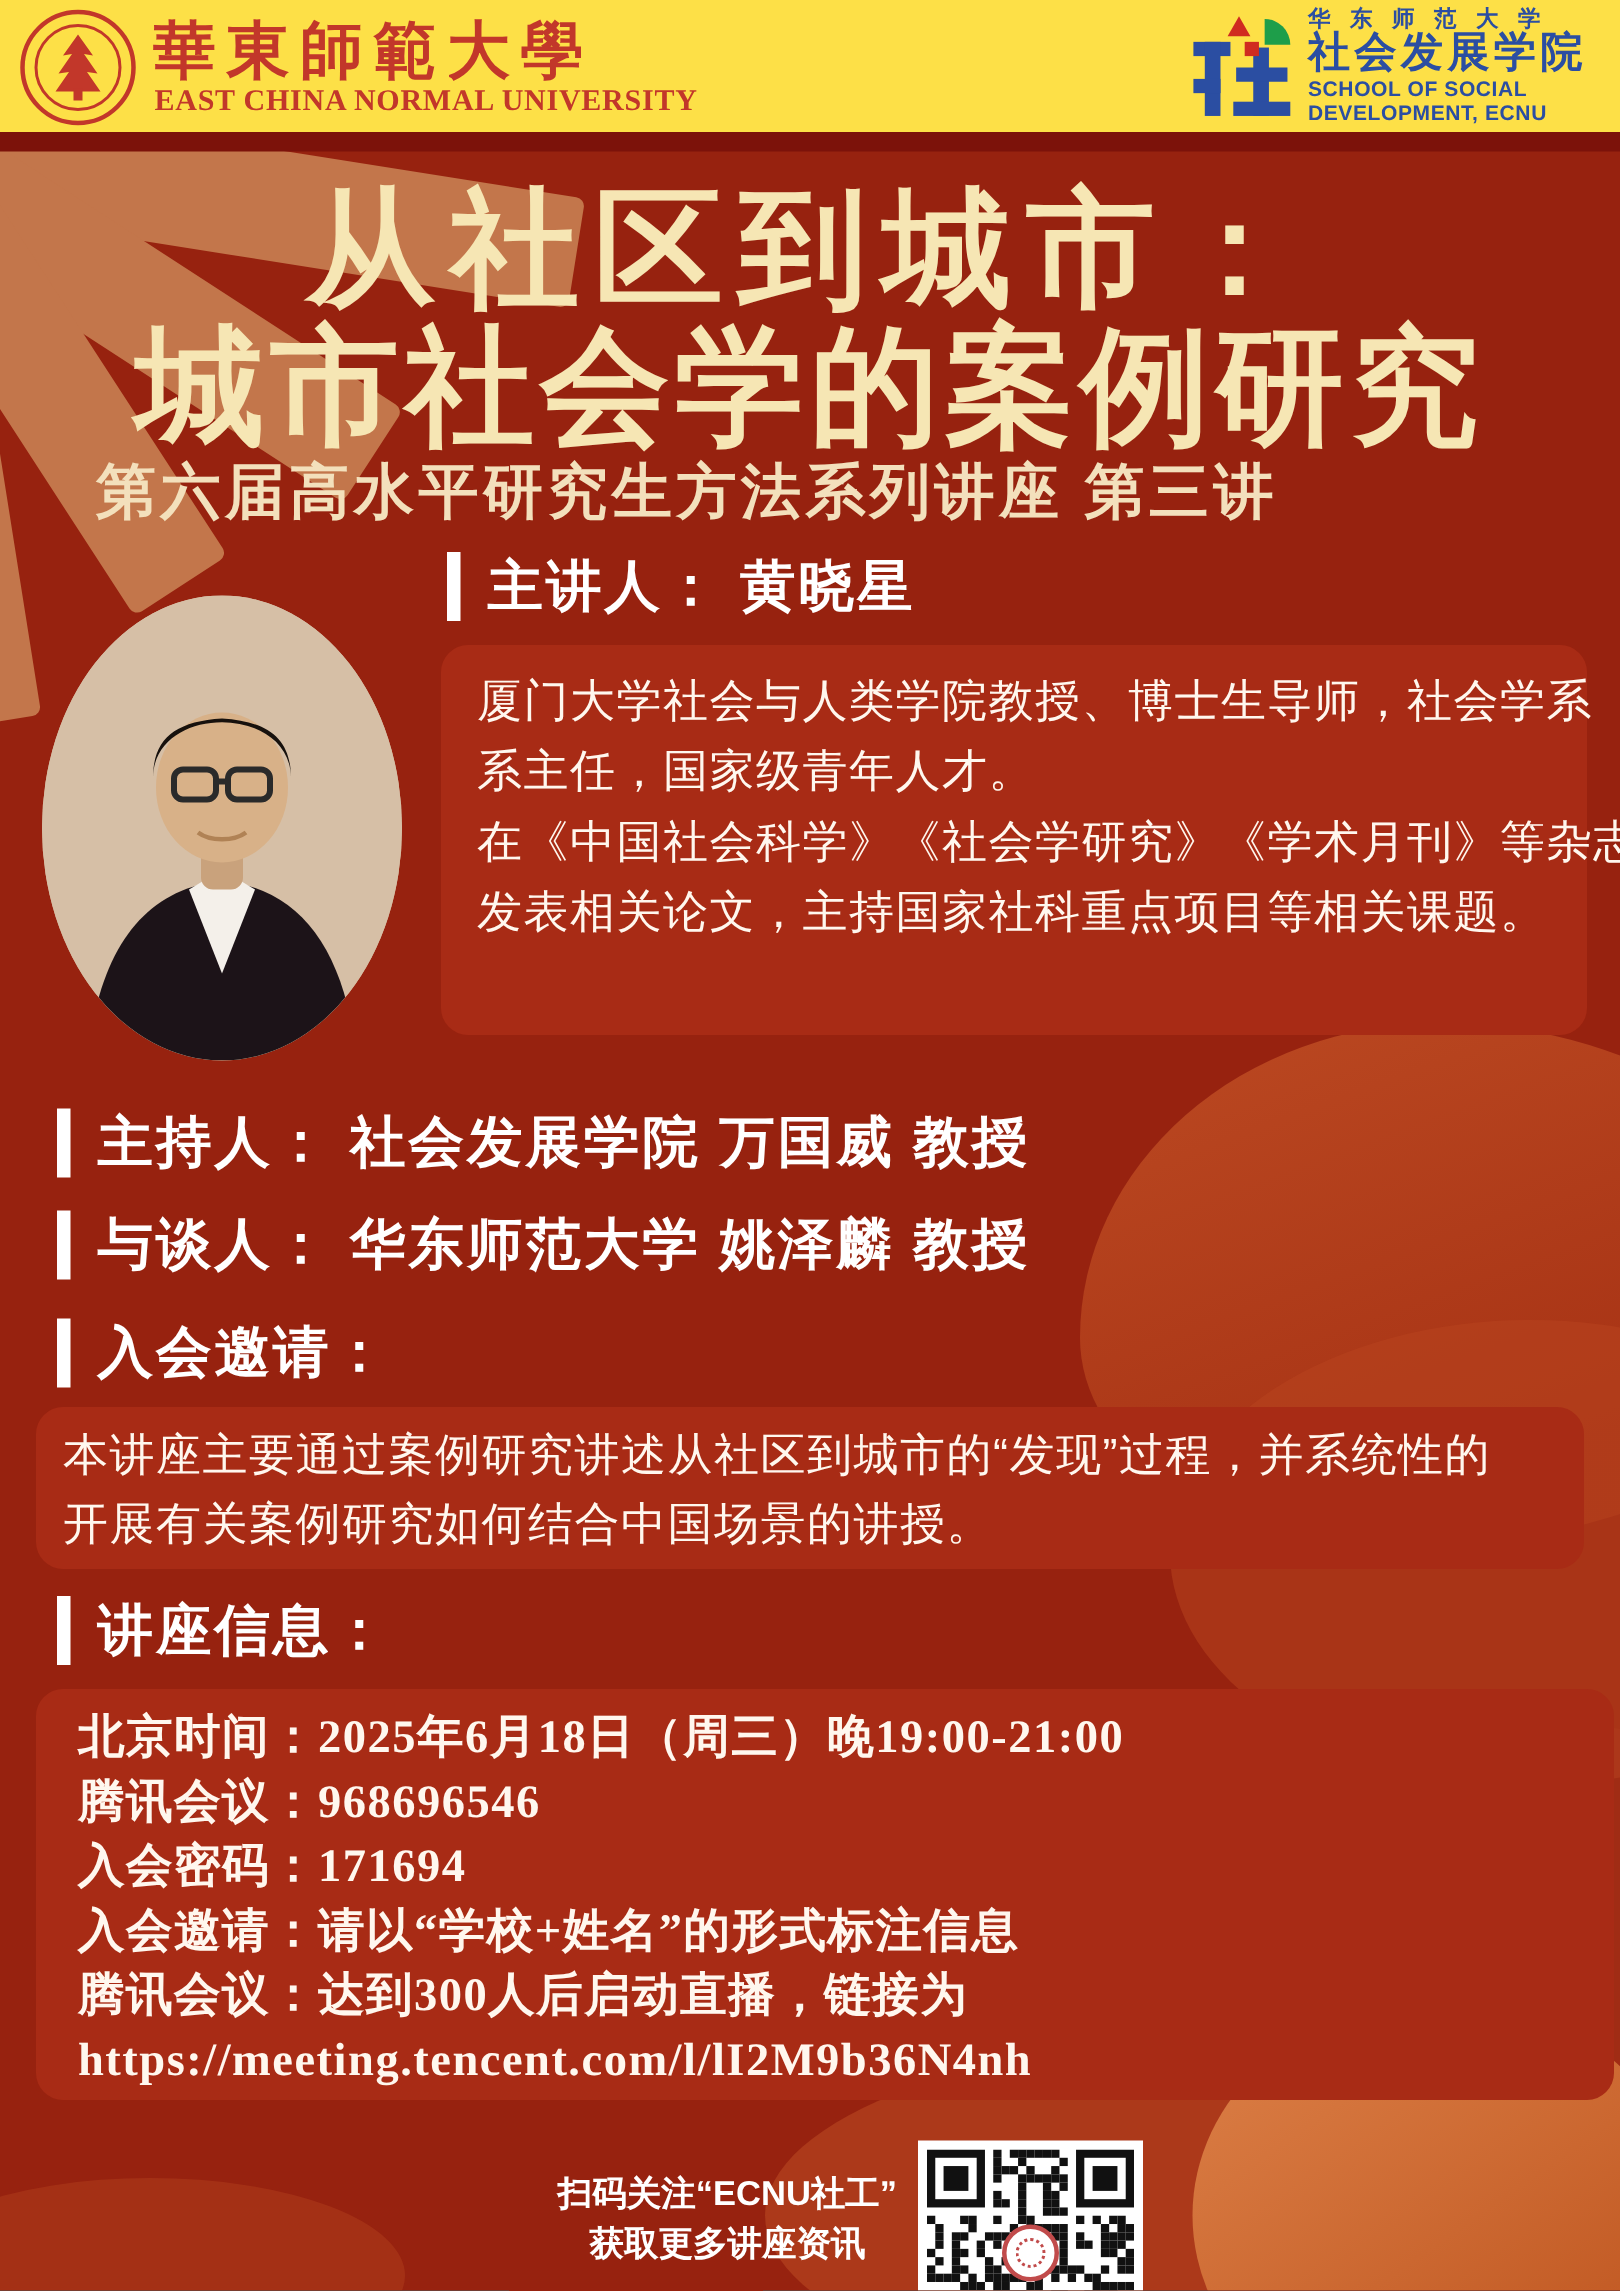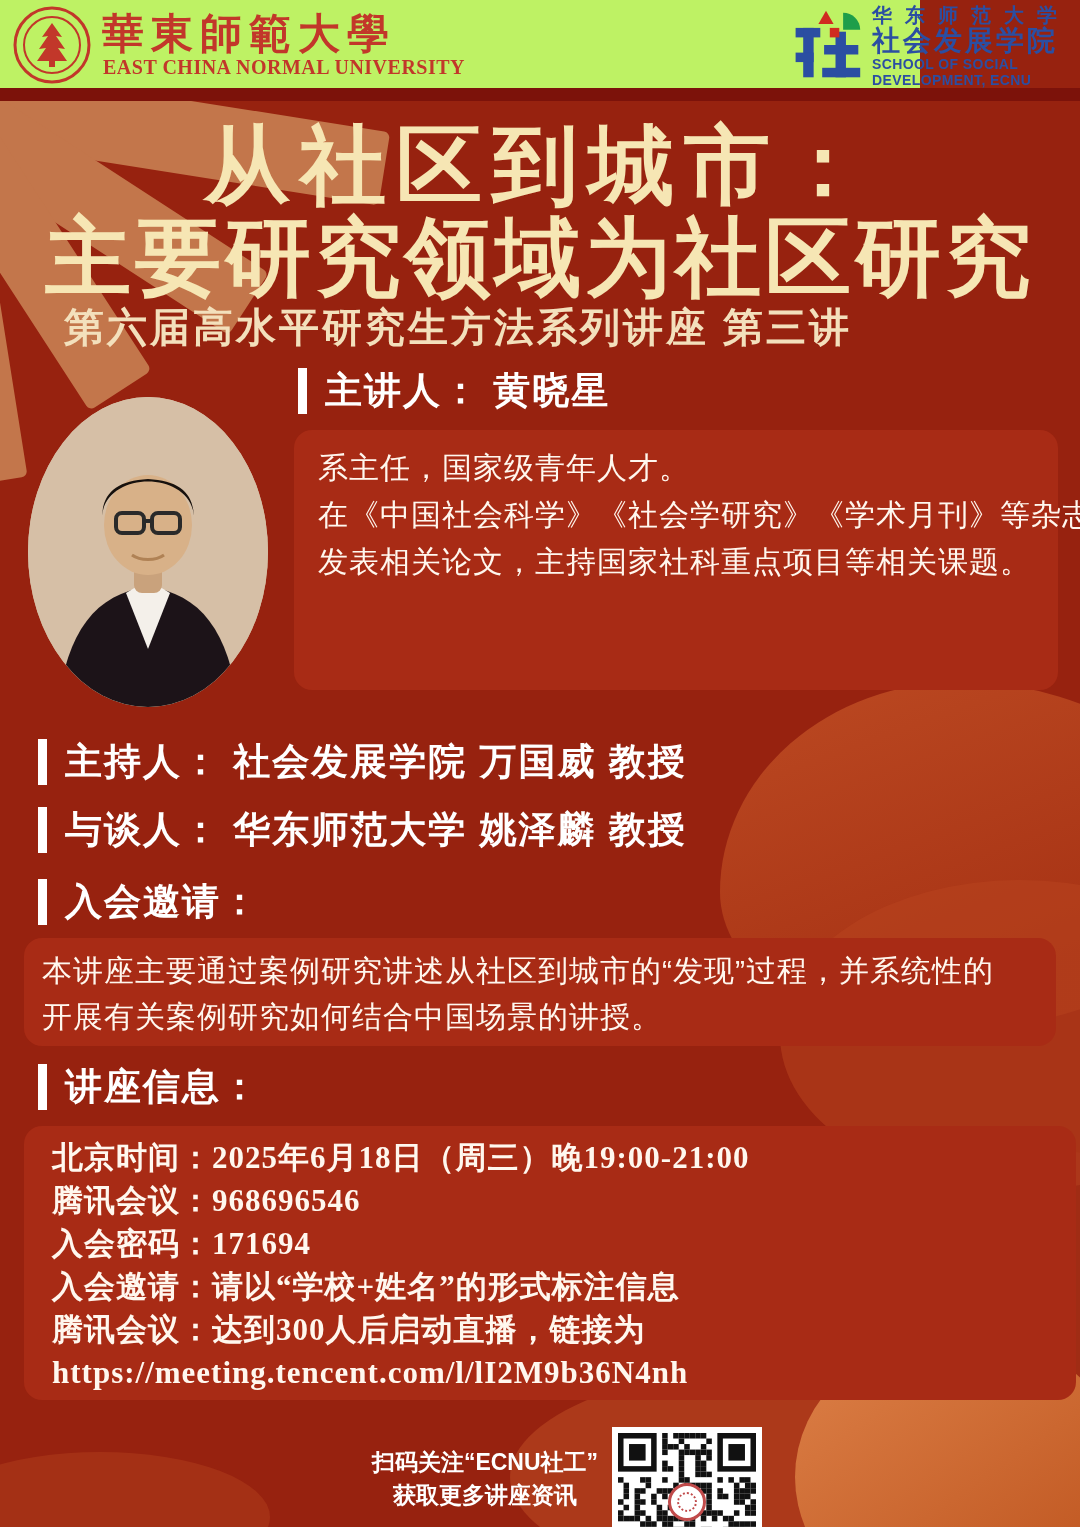--- a/index.html
+++ b/index.html
@@ -24,32 +24,32 @@
     border-radius:50%;}
   .blob-bl{bottom:-55px;left:-70px;width:340px;height:130px;
     background:#AF3D1C;border-radius:50%;opacity:.55;}
   .ray{position:absolute;left:-70px;top:60px;height:74px;background:#C3764B;
     transform-origin:0 50%;border-radius:6px;}
   .ray1{width:460px;transform:rotate(9deg);}
   .ray2{width:380px;transform:rotate(33deg);}
   .ray3{width:350px;transform:rotate(57deg);}
   .ray4{width:390px;transform:rotate(81deg);}
   
-  .header{position:absolute;top:0;left:0;width:920px;height:88px;
-    background:#bef264;z-index:10;}
+  .header{position:absolute;top:0;left:0;width:1080px;height:88px;
+    background:#fde047;z-index:10;}
   .strip{position:absolute;top:88px;left:0;width:1080px;height:13px;
     background:#7C120A;z-index:5;}
   .seal{position:absolute;left:12px;top:5px;width:80px;height:80px;}
   .uni-zh{position:absolute;left:102px;top:6px;font-family:"Liberation Serif",serif;
     font-size:42px;font-weight:700;color:#C2372A;letter-spacing:7px;white-space:nowrap;}
   .uni-en{position:absolute;left:103px;top:56px;font-family:"Liberation Serif",serif;
     font-size:20px;font-weight:700;color:#C2372A;letter-spacing:.5px;white-space:nowrap;}
   .ssd-glyph{position:absolute;left:788px;top:7px;width:76px;height:76px;}
   .ssd-text{position:absolute;left:872px;top:5px;width:200px;color:#2B4EA2;line-height:1;}
-  .ssd-zh-s{font-size:20px;font-weight:700;letter-spacing:13px;white-space:nowrap;}
+  .ssd-zh-s{font-size:15px;font-weight:700;letter-spacing:13px;white-space:nowrap;}
   .ssd-zh-b{font-size:28px;font-weight:700;letter-spacing:3px;margin-top:2px;
     font-family:"Liberation Serif",serif;white-space:nowrap;}
   .ssd-en{font-size:14px;font-weight:700;margin-top:2px;white-space:nowrap;letter-spacing:.4px;}
   
   .title1{position:absolute;top:108px;left:0;width:1080px;text-align:center;
     font-size:86px;font-weight:900;color:#F6E6B4;letter-spacing:10px;z-index:6;}
   .title2{position:absolute;top:200px;left:0;width:1080px;text-align:center;
     font-size:86px;font-weight:900;color:#F6E6B4;letter-spacing:4px;z-index:6;}
   .subtitle{position:absolute;top:300px;left:0;width:916px;text-align:center;
     font-size:40px;font-weight:600;color:#F3E0BC;letter-spacing:3px;z-index:6;}
@@ -132,21 +132,21 @@
     </span>
     <div class="ssd-text">
       <div class="ssd-zh-s">华东师范大学</div>
       <div class="ssd-zh-b">社会发展学院</div>
       <div class="ssd-en">SCHOOL OF SOCIAL</div>
       <div class="ssd-en">DEVELOPMENT, ECNU</div>
     </div>
   </div>
 
   <div class="title1">从社区到城市：</div>
-  <div class="title2">主要研究领域为社区研究</div>
+  <div class="title2">城市社会学的案例研究</div>
   <div class="subtitle">第六届高水平研究生方法系列讲座 第三讲</div>
 
   <div class="sec-row row-speaker">
     <span class="wbar"></span>
     <span class="sec-label">主讲人： 黄晓星</span>
   </div>
 
   <div class="photo">
     <svg viewBox="0 0 240 310">
       <rect x="0" y="0" width="240" height="310" fill="#D6BFA6"></rect>
@@ -156,20 +156,21 @@
       <ellipse cx="120" cy="128" rx="44" ry="50" fill="#D8B188"></ellipse>
       <path d="M74 122 C74 72 166 72 166 122 C166 96 152 84 120 82 C88 84 74 96 74 122 Z" fill="#17110D"></path>
       <rect x="88" y="116" width="28" height="20" rx="6" fill="none" stroke="#2A2A2A" stroke-width="4"></rect>
       <rect x="124" y="116" width="28" height="20" rx="6" fill="none" stroke="#2A2A2A" stroke-width="4"></rect>
       <line x1="116" y1="124" x2="124" y2="124" stroke="#2A2A2A" stroke-width="4"></line>
       <path d="M104 158 C112 164 128 164 136 158" fill="none" stroke="#B08255" stroke-width="3"></path>
     </svg>
   </div>
 
   <div class="panel bio-box">
+    <div class="line">厦门大学社会与人类学院教授、博士生导师，社会学系</div>
     <div class="line">系主任，国家级青年人才。</div>
     <div class="line">在《中国社会科学》《社会学研究》《学术月刊》等杂志</div>
     <div class="line">发表相关论文，主持国家社科重点项目等相关课题。</div>
   </div>
 
   <div class="sec-row row-host">
     <span class="wbar"></span>
     <span class="sec-label">主持人： 社会发展学院  万国威  教授</span>
   </div>
   <div class="sec-row row-discussant">

